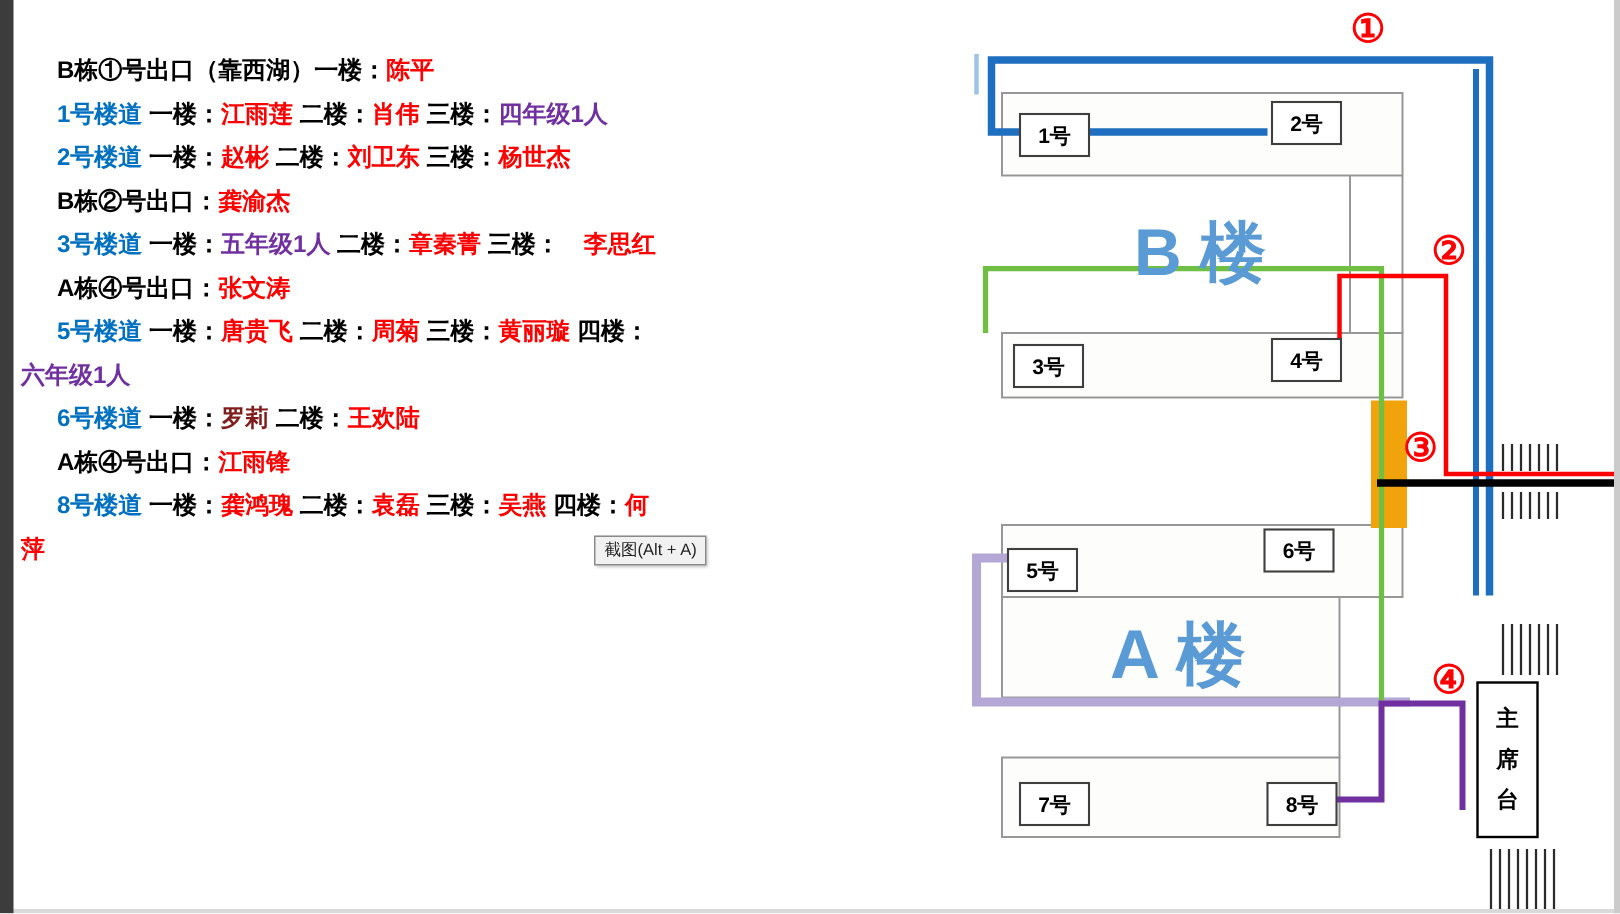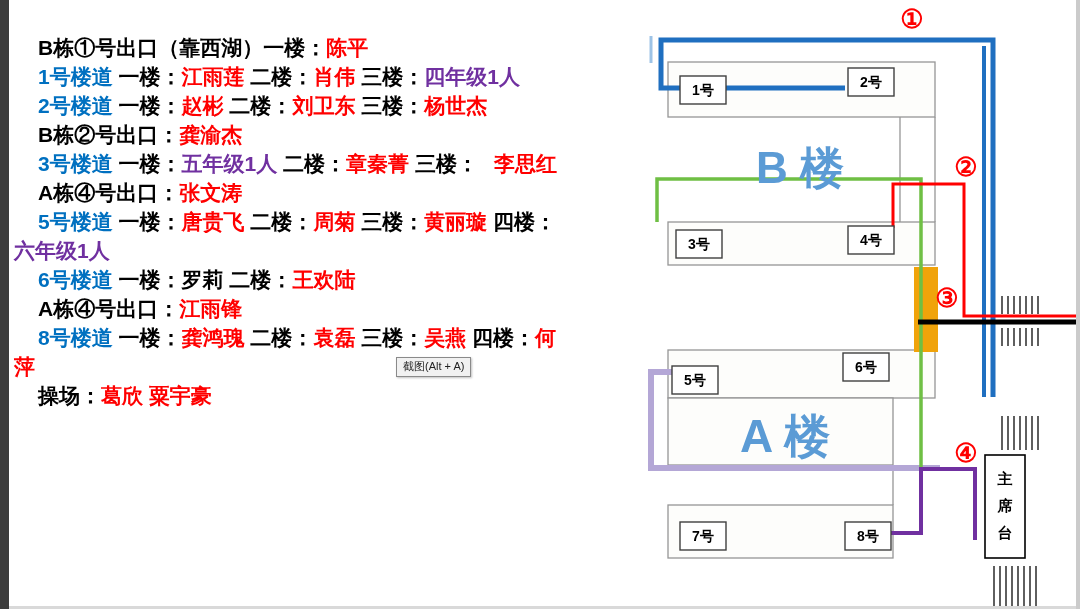--- a/index.html
+++ b/index.html
@@ -1,21 +1,21 @@
 <!DOCTYPE html>
 <html><head>
 <meta charset="utf-8">
 <style>
   html,body{margin:0;padding:0;background:#ffffff;}
   .screen{position:relative;width:1080px;height:609px;background:#ffffff;overflow:hidden;
           font-family:"Liberation Sans",sans-serif;}
   .edge-left{position:absolute;left:0;top:0;width:9px;height:609px;background:#3c3c3c;z-index:30;}
   .edge-right{position:absolute;right:0;top:0;width:4px;height:609px;background:#cbcbcb;z-index:30;}
   .edge-bottom{position:absolute;left:0;bottom:0;width:1080px;height:3px;background:#d9d9d9;z-index:25;}
-  .text-block{position:absolute;left:14px;top:33px;width:610px;font-size:21px;font-weight:700;
+  .text-block{position:absolute;left:14px;top:33px;width:610px;font-size:16px;font-weight:700;
               line-height:29px;z-index:10;}
   .line{white-space:nowrap;}
   .line.indent{padding-left:24px;}
   .tooltip{position:absolute;left:396px;top:357px;z-index:20;font-size:11px;font-weight:400;
            color:#222;background:#f1f1f1;border:1px solid #8a8a8a;padding:1px 6px 2px 6px;
            box-shadow:1px 1px 2px rgba(0,0,0,.25);}
   .diagram{position:absolute;left:0;top:0;z-index:5;}
   .bldg{fill:#fdfdfb;stroke:#969696;stroke-width:1.3;}
   .bldg-line{stroke:#969696;stroke-width:1.3;}
   .room{fill:#ffffff;stroke:#3f3f3f;stroke-width:1.4;}
@@ -38,25 +38,24 @@
 
   <div class="text-block" id="text-block">
       <div class="line indent"><span style="color: rgb(0, 0, 0);">B栋①号出口（靠西湖）一楼：</span><span style="color: rgb(255, 0, 0);">陈平</span></div>
       <div class="line indent"><span style="color: rgb(0, 112, 192);">1号楼道</span><span style="color: rgb(0, 0, 0);"> 一楼：</span><span style="color: rgb(255, 0, 0);">江雨莲</span><span style="color: rgb(0, 0, 0);"> 二楼：</span><span style="color: rgb(255, 0, 0);">肖伟</span><span style="color: rgb(0, 0, 0);"> 三楼：</span><span style="color: rgb(112, 48, 160);">四年级1人</span></div>
       <div class="line indent"><span style="color: rgb(0, 112, 192); text-align: center;">2号楼道</span><span style="color: rgb(0, 0, 0);"> 一楼：</span><span style="color: rgb(255, 0, 0);">赵彬</span><span style="color: rgb(0, 0, 0);">  二楼：</span><span style="color: rgb(255, 0, 0);">刘卫东</span><span style="color: rgb(0, 0, 0);"> 三楼：</span><span style="color: rgb(255, 0, 0);">杨世杰</span></div>
       <div class="line indent"><span style="color: rgb(0, 0, 0);">B栋②号出口：</span><span style="color: rgb(255, 0, 0);">龚渝杰</span></div>
       <div class="line indent"><span style="color: rgb(0, 112, 192);">3号楼道</span><span style="color: rgb(0, 0, 0);"> 一楼：</span><span style="color: rgb(112, 48, 160);">五年级1人</span><span style="color: rgb(0, 0, 0);"> 二楼：</span><span style="color: rgb(255, 0, 0);">章秦菁</span><span style="color: rgb(0, 0, 0);"> 三楼：</span><span style="color: rgb(255, 0, 0); margin-left: 16px;">李思红</span></div>
       <div class="line indent"><span style="color: rgb(0, 0, 0);">A栋④号出口：</span><span style="color: rgb(255, 0, 0);">张文涛</span></div>
       <div class="line indent"><span style="color: rgb(0, 112, 192);">5号楼道</span><span style="color: rgb(0, 0, 0);"> 一楼：</span><span style="color: rgb(255, 0, 0);">唐贵飞</span><span style="color: rgb(0, 0, 0);"> 二楼：</span><span style="color: rgb(255, 0, 0);">周菊</span><span style="color: rgb(0, 0, 0);"> 三楼：</span><span style="color: rgb(255, 0, 0);">黄丽璇</span><span style="color: rgb(0, 0, 0);">  四楼：</span></div>
       <div class="line"><span style="color: rgb(112, 48, 160);">六年级1人</span></div>
-      <div class="line indent"><span style="color: rgb(0, 112, 192);">6号楼道</span><span style="color: rgb(0, 0, 0);"> 一楼：</span><span style="color: #000000;">罗莉</span><span style="color: rgb(0, 0, 0);"> 二楼：</span><span style="color: rgb(255, 0, 0);">王欢陆</span></div>
+      <div class="line indent"><span style="color: rgb(0, 112, 192);">6号楼道</span><span style="color: rgb(0, 0, 0);"> 一楼：</span><span style="color: #7f1d1d;">罗莉</span><span style="color: rgb(0, 0, 0);"> 二楼：</span><span style="color: rgb(255, 0, 0);">王欢陆</span></div>
       <div class="line indent"><span style="color: rgb(0, 0, 0); margin-top: 11px;">A栋④号出口：</span><span style="color: rgb(255, 0, 0);">江雨锋</span></div>
       <div class="line indent"><span style="color: rgb(0, 112, 192);">8号楼道</span><span style="color: rgb(0, 0, 0);"> 一楼：</span><span style="color: rgb(255, 0, 0);">龚鸿瑰</span><span style="color: rgb(0, 0, 0);"> 二楼：</span><span style="color: rgb(255, 0, 0);">袁磊</span><span style="color: rgb(0, 0, 0);"> 三楼：</span><span style="color: rgb(255, 0, 0);">吴燕</span><span style="color: rgb(0, 0, 0);"> 四楼：</span><span style="color: rgb(255, 0, 0);">何</span></div>
       <div class="line"><span style="color: rgb(255, 0, 0);">萍</span></div>
-      <div class="line indent"><span style="color: rgb(0, 0, 0);">操场：</span><span style="color: rgb(255, 0, 0);">葛欣 粟宇豪</span></div>
     </div>
 
   <div class="tooltip">截图(Alt + A)</div>
 
   <svg class="diagram" width="1080" height="609" viewBox="0 0 1080 609" xmlns="http://www.w3.org/2000/svg">
 
     <g>
       <rect class="bldg" x="668" y="62" width="267" height="55"></rect>
       <line class="bldg-line" x1="900" y1="117" x2="900" y2="222"></line>
       <line class="bldg-line" x1="935" y1="117" x2="935" y2="222"></line>

